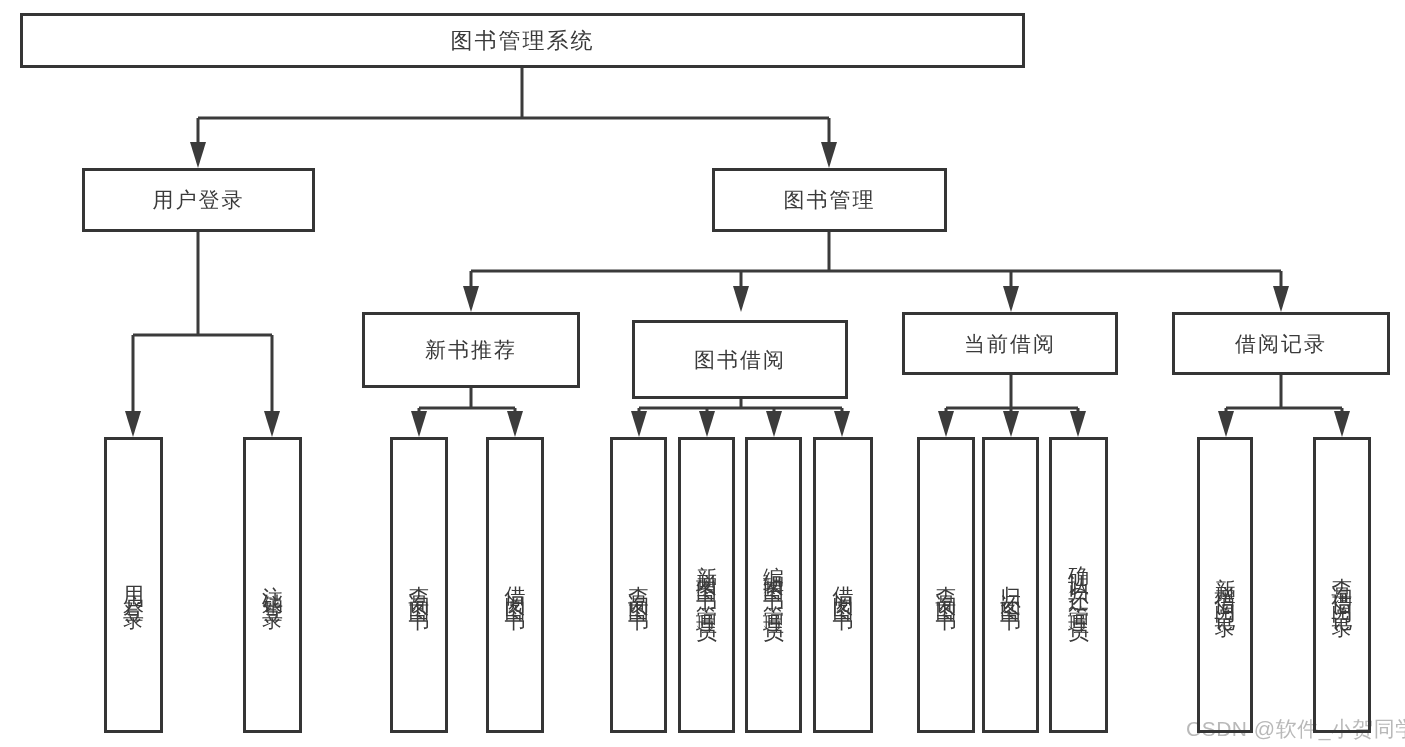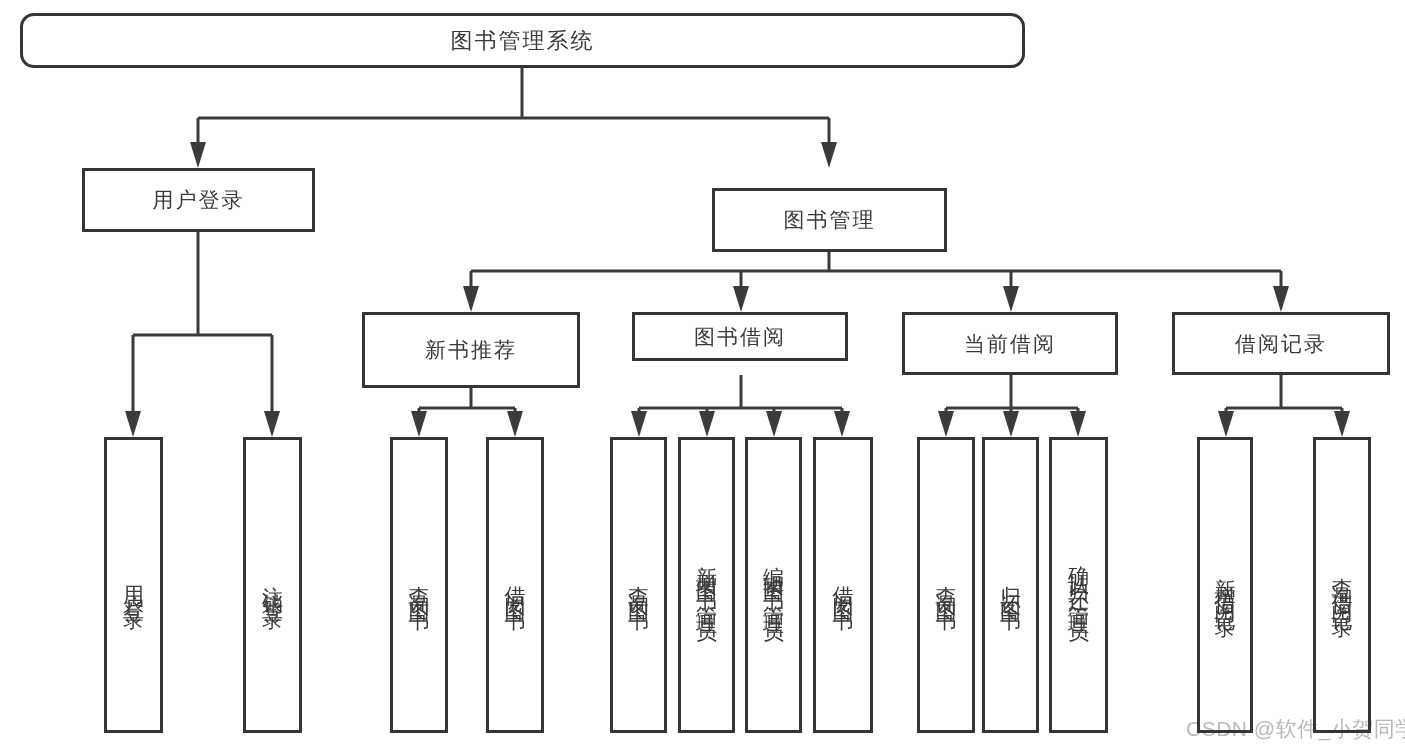--- a/index.html
+++ b/index.html
@@ -18,25 +18,25 @@
     background:#ffffff;
     border:3px solid #353535;
     display:flex;
     align-items:center;
     justify-content:center;
     font-size:21px;
     color:#3a3a3a;
     letter-spacing:2px;
     z-index:2;
   }
-  .node.root{left:20px;top:13px;width:1005px;height:55px;font-size:22px;border-radius:14px;}
+  .node.root{left:20px;top:13px;width:1005px;height:55px;font-size:22px;}
   .node.n-user-login{left:82px;top:168px;width:233px;height:64px;}
-  .node.n-book-mgmt{left:712px;top:168px;width:235px;height:64px;margin-top:20px;}
+  .node.n-book-mgmt{left:712px;top:168px;width:235px;height:64px;}
   .node.n-new-rec{left:362px;top:312px;width:218px;height:76px;}
-  .node.n-book-borrow{left:632px;top:312px;width:216px;height:49px;align-items:center;}
+  .node.n-book-borrow{left:632px;top:320px;width:216px;height:79px;align-items:center;}
   .node.n-cur-borrow{left:902px;top:312px;width:216px;height:63px;}
   .node.n-borrow-rec{left:1172px;top:312px;width:218px;height:63px;}
   .leaf{
     position:absolute;
     box-sizing:border-box;
     width:58px;height:296px;
     top:437px;
     background:#ffffff;
     border:3px solid #353535;
     writing-mode:vertical-rl;

